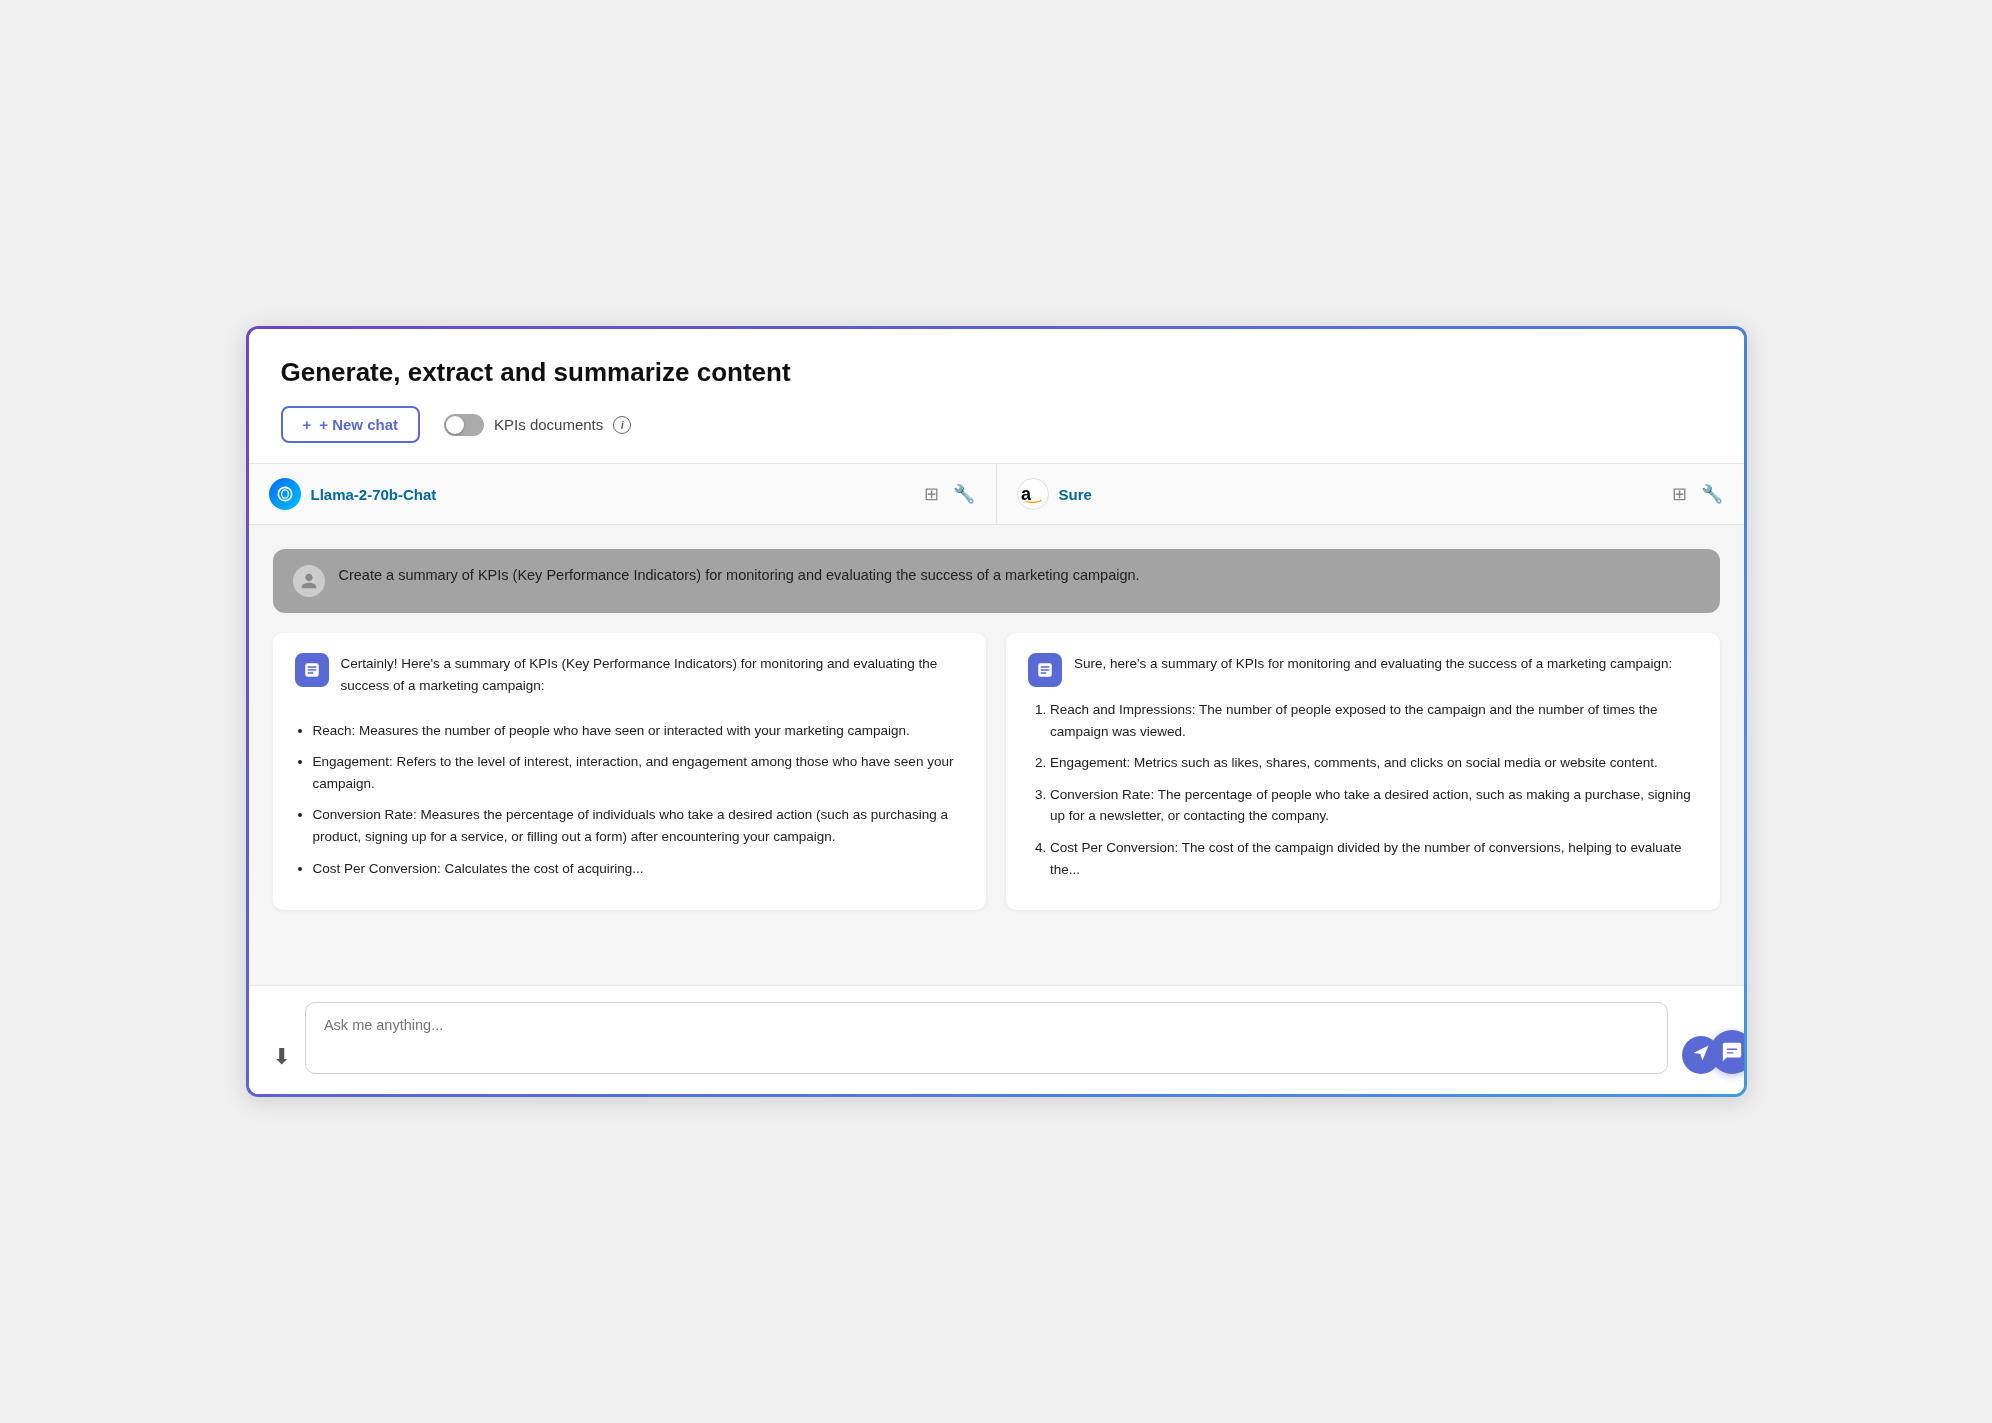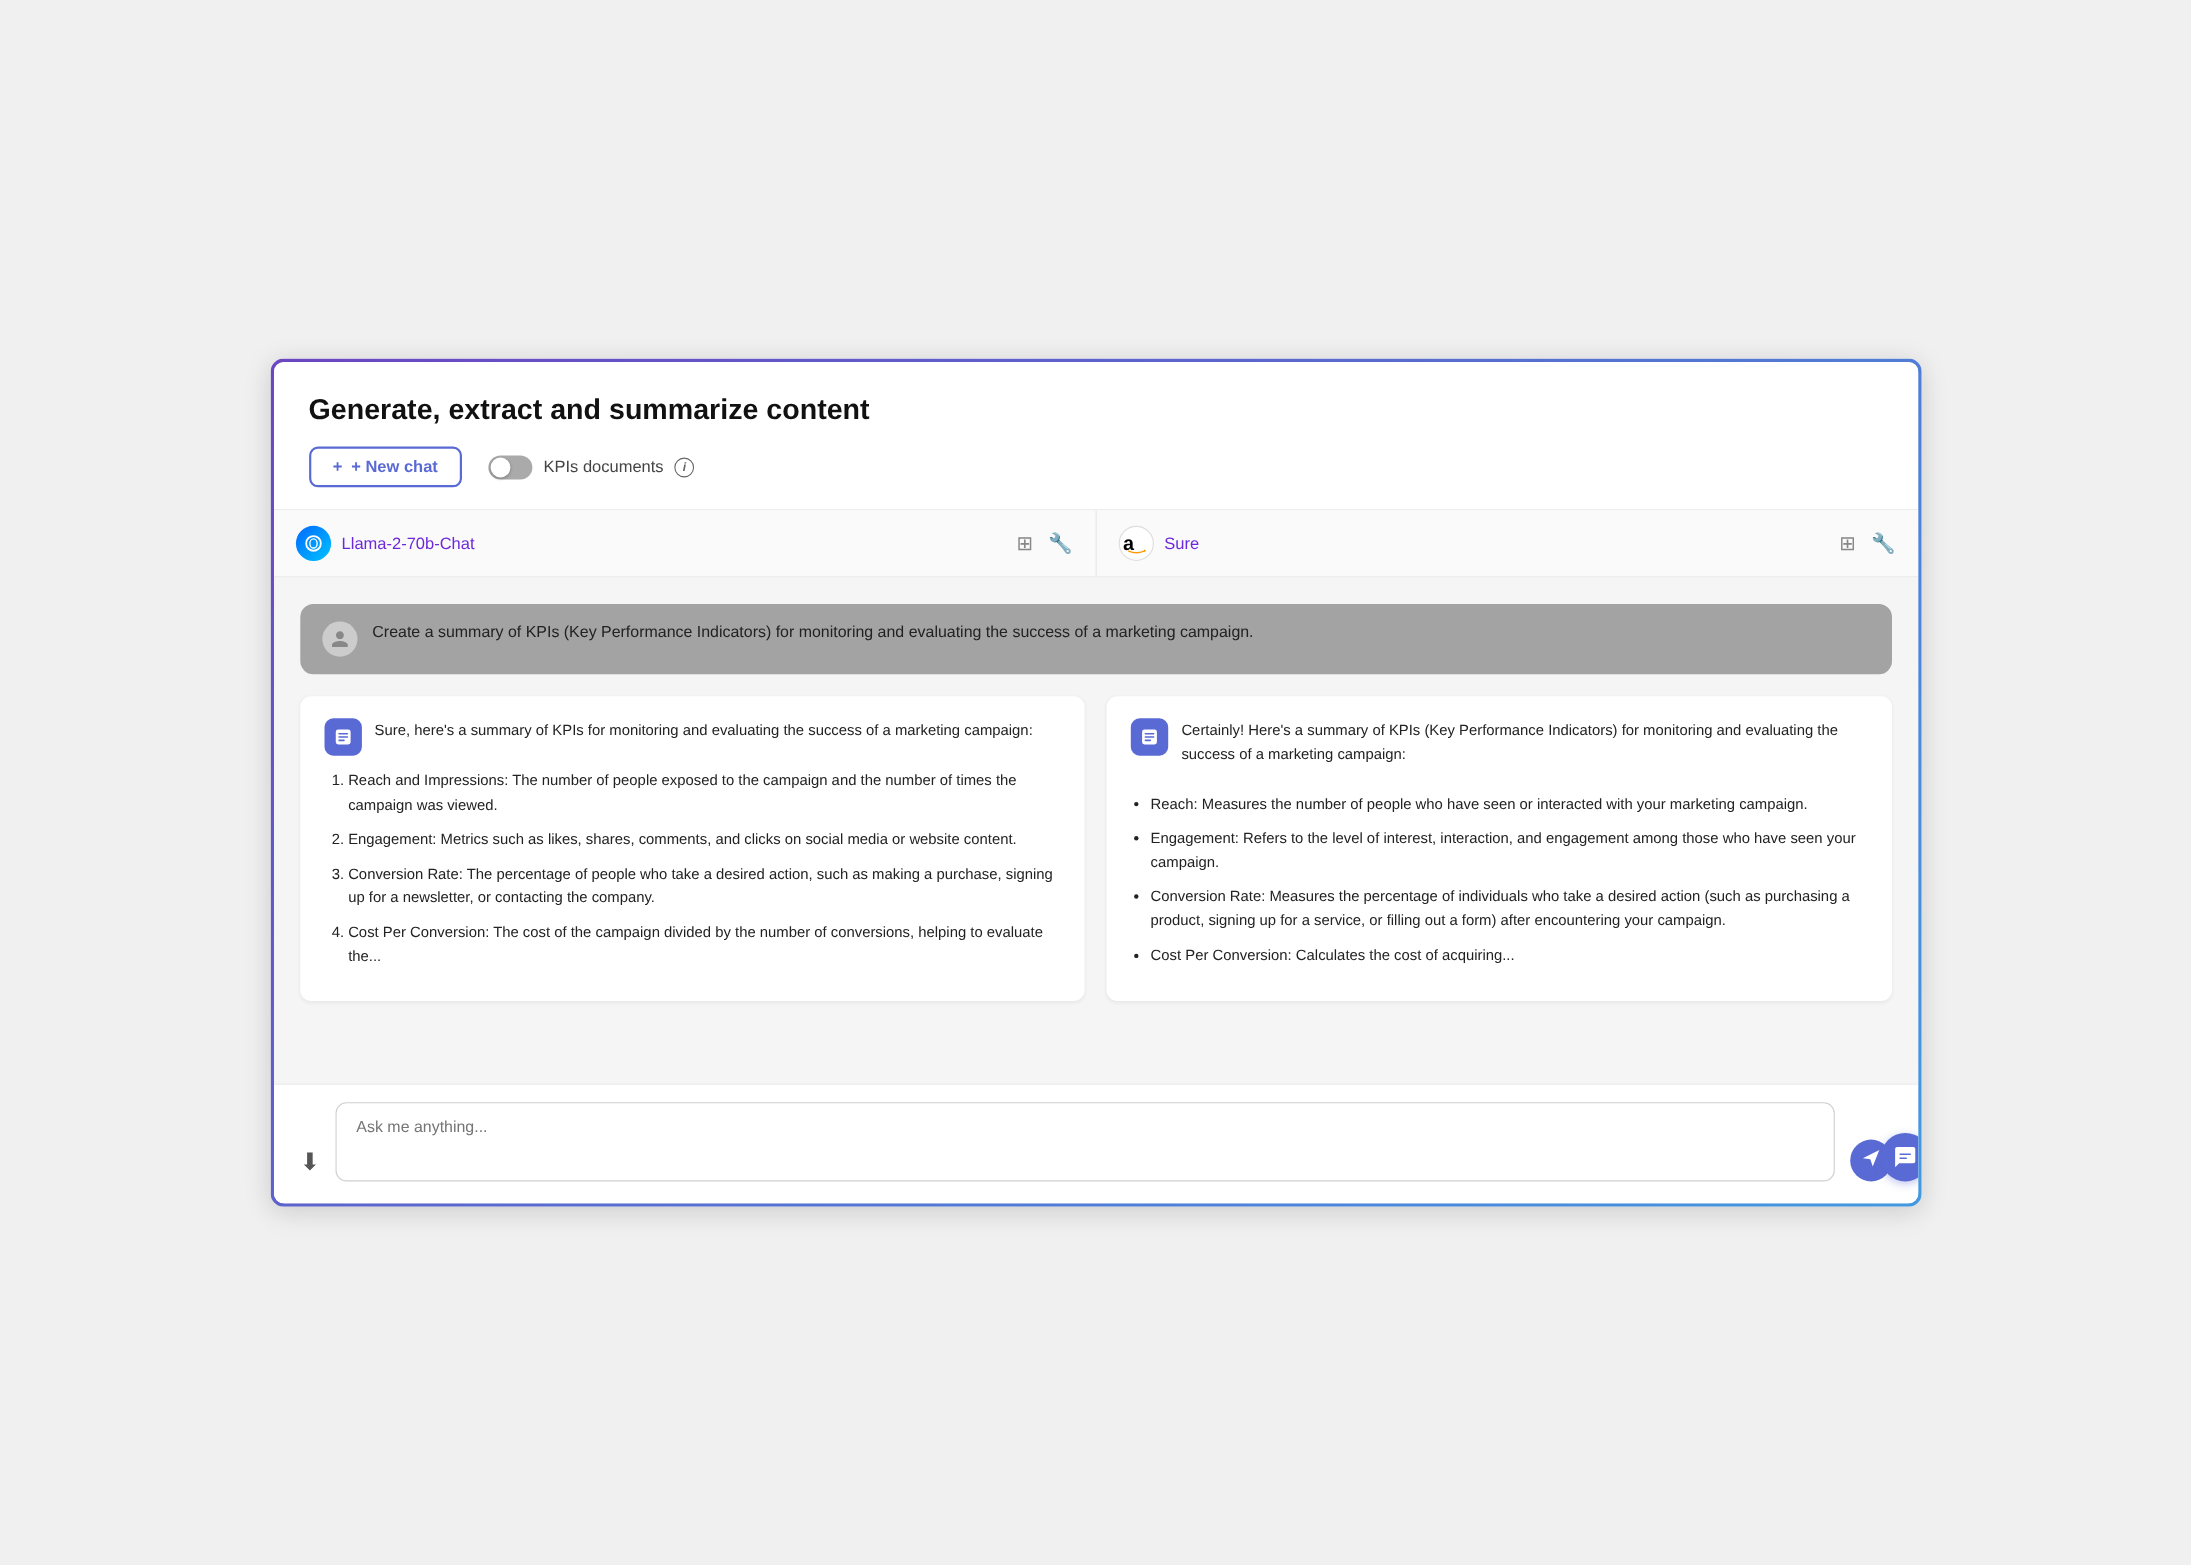--- a/index.html
+++ b/index.html
@@ -130,23 +130,23 @@
       color: white;
       font-style: italic;
       font-size: 13px;
     }
     .amazon-icon {
       background: #fff;
       border: 1px solid #ddd;
       font-size: 16px;
     }
     .model-tab-name {
-      font-weight: 400;
+      font-weight: 700;
       font-size: 15px;
-      color: #6d28d9;
+      color: #0369a1;
       flex: 1;
     }
     .tab-actions {
       display: flex;
       gap: 14px;
       align-items: center;
     }
     .tab-action-icon {
       color: #888;
       font-size: 18px;
@@ -357,20 +357,42 @@
       <div class="user-message">
         <div class="user-avatar">
           <svg viewBox="0 0 24 24" fill="#888" xmlns="http://www.w3.org/2000/svg">
             <path d="M12 12c2.7 0 4.8-2.1 4.8-4.8S14.7 2.4 12 2.4 7.2 4.5 7.2 7.2 9.3 12 12 12zm0 2.4c-3.2 0-9.6 1.6-9.6 4.8v2.4h19.2v-2.4c0-3.2-6.4-4.8-9.6-4.8z"></path>
           </svg>
         </div>
         <span class="user-message-text">Create a summary of KPIs (Key Performance Indicators) for monitoring and evaluating the success of a marketing campaign.</span>
       </div>
 
       <div class="responses-grid">
+
+        <div class="response-card">
+          <div class="response-header">
+            <div class="ai-icon">
+              <svg viewBox="0 0 24 24" xmlns="http://www.w3.org/2000/svg">
+                <rect x="3" y="3" width="18" height="18" rx="3" fill="white"></rect>
+                <path d="M7 8h10M7 12h10M7 16h6" stroke="#5a6ad4" stroke-width="2" stroke-linecap="round"></path>
+              </svg>
+            </div>
+            <div class="response-text">
+              <p class="response-intro">Certainly! Here's a summary of KPIs (Key Performance Indicators) for monitoring and evaluating the success of a marketing campaign:</p>
+            </div>
+          </div>
+          <div class="response-text">
+            <ul class="response-list response-list-bullet">
+              <li>Reach: Measures the number of people who have seen or interacted with your marketing campaign.</li>
+              <li>Engagement: Refers to the level of interest, interaction, and engagement among those who have seen your campaign.</li>
+              <li>Conversion Rate: Measures the percentage of individuals who take a desired action (such as purchasing a product, signing up for a service, or filling out a form) after encountering your campaign.</li>
+              <li>Cost Per Conversion: Calculates the cost of acquiring...</li>
+            </ul>
+          </div>
+        </div>
 
         <div class="response-card">
           <div class="response-header">
             <div class="ai-icon">
               <svg viewBox="0 0 24 24" xmlns="http://www.w3.org/2000/svg">
                 <rect x="3" y="3" width="18" height="18" rx="3" fill="white"></rect>
                 <path d="M7 8h10M7 12h10M7 16h6" stroke="#5a6ad4" stroke-width="2" stroke-linecap="round"></path>
               </svg>
             </div>
             <div class="response-text">
@@ -380,42 +402,20 @@
           <div class="response-text">
             <ol class="response-list response-list-numbered">
               <li>Reach and Impressions: The number of people exposed to the campaign and the number of times the campaign was viewed.</li>
               <li>Engagement: Metrics such as likes, shares, comments, and clicks on social media or website content.</li>
               <li>Conversion Rate: The percentage of people who take a desired action, such as making a purchase, signing up for a newsletter, or contacting the company.</li>
               <li>Cost Per Conversion: The cost of the campaign divided by the number of conversions, helping to evaluate the...</li>
             </ol>
           </div>
         </div>
 
-        <div class="response-card">
-          <div class="response-header">
-            <div class="ai-icon">
-              <svg viewBox="0 0 24 24" xmlns="http://www.w3.org/2000/svg">
-                <rect x="3" y="3" width="18" height="18" rx="3" fill="white"></rect>
-                <path d="M7 8h10M7 12h10M7 16h6" stroke="#5a6ad4" stroke-width="2" stroke-linecap="round"></path>
-              </svg>
-            </div>
-            <div class="response-text">
-              <p class="response-intro">Certainly! Here's a summary of KPIs (Key Performance Indicators) for monitoring and evaluating the success of a marketing campaign:</p>
-            </div>
-          </div>
-          <div class="response-text">
-            <ul class="response-list response-list-bullet">
-              <li>Reach: Measures the number of people who have seen or interacted with your marketing campaign.</li>
-              <li>Engagement: Refers to the level of interest, interaction, and engagement among those who have seen your campaign.</li>
-              <li>Conversion Rate: Measures the percentage of individuals who take a desired action (such as purchasing a product, signing up for a service, or filling out a form) after encountering your campaign.</li>
-              <li>Cost Per Conversion: Calculates the cost of acquiring...</li>
-            </ul>
-          </div>
-        </div>
-
       </div>
     </div>
 
     <div class="input-area">
       <span class="download-icon">⬇</span>
       <textarea class="chat-input" placeholder="Ask me anything..." style=""></textarea>
       <button class="send-btn">
         <svg viewBox="0 0 24 24" xmlns="http://www.w3.org/2000/svg">
           <path d="M2 12L22 2L14 22L11 13L2 12Z" fill="white"></path>
         </svg>

